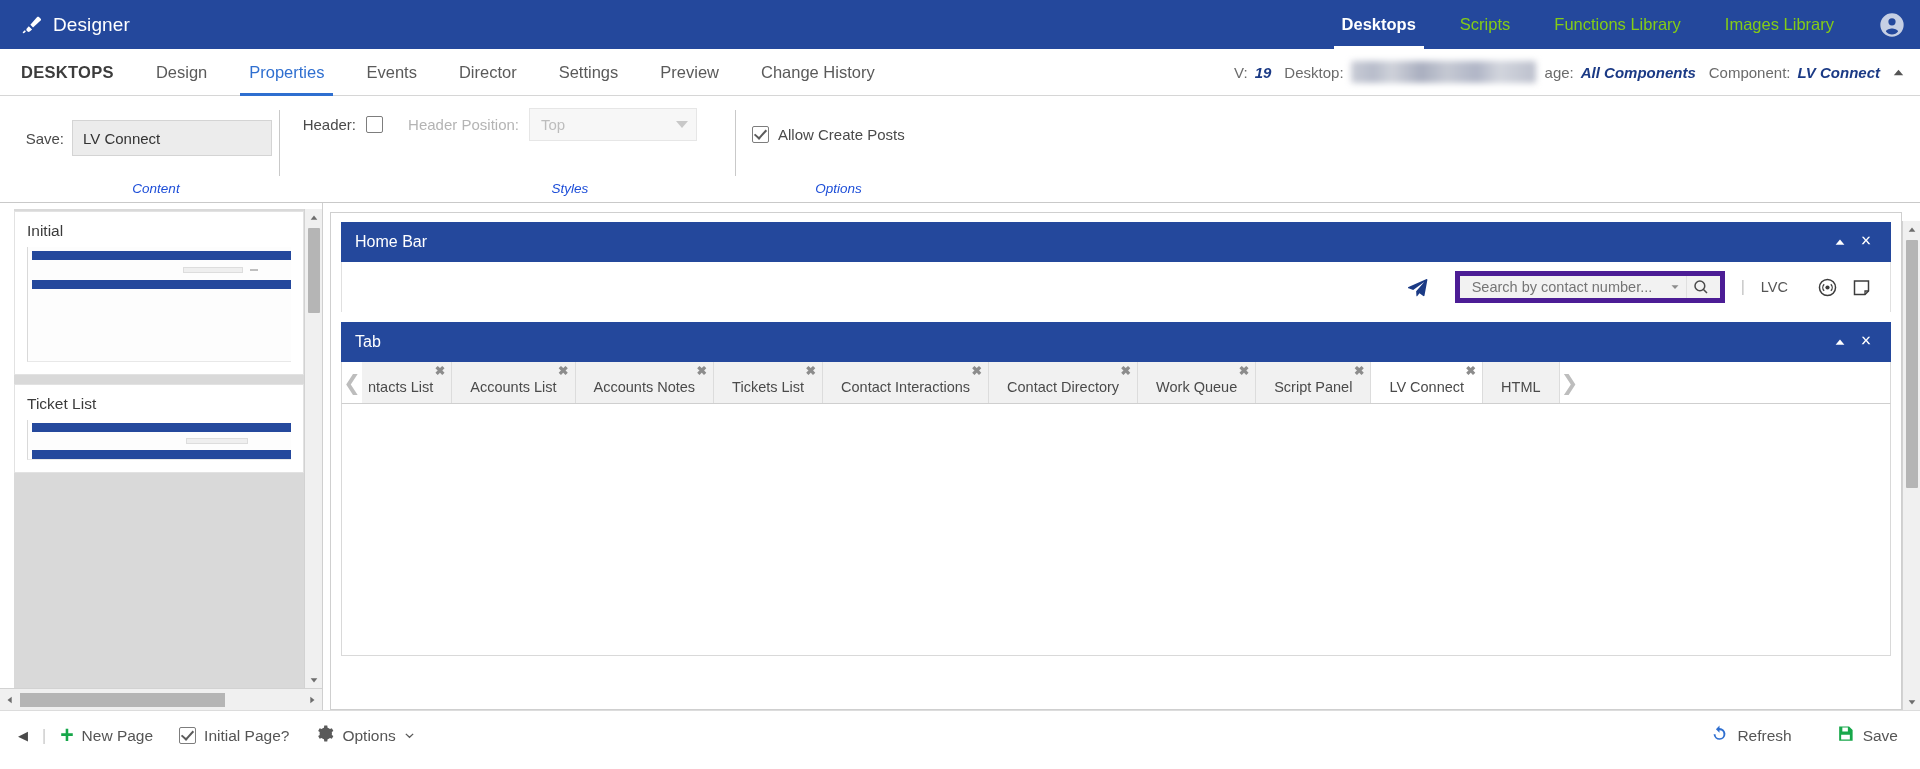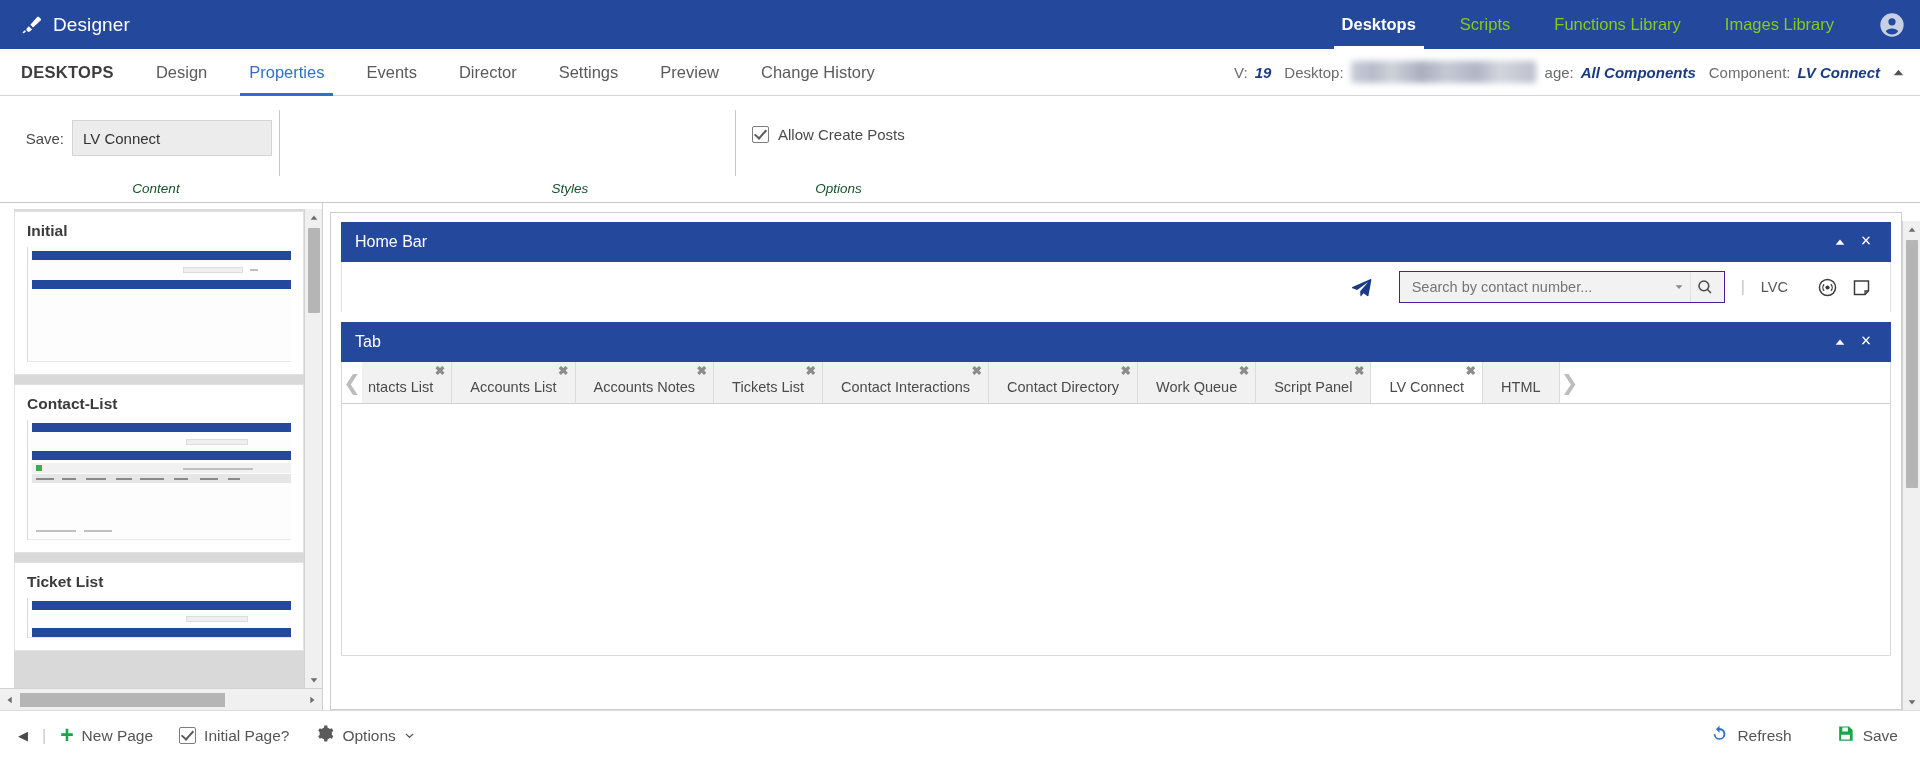--- a/index.html
+++ b/index.html
@@ -69,21 +69,21 @@
   }
 
   
   .ribbon {
     height: 107px; background: #fff; border-bottom: 1px solid #c9c9c9;
     display: flex; align-items: stretch; position: relative;
   }
   .rib-group { display: flex; flex-direction: column; position: relative; padding: 12px 0 0 0; }
   .rib-group .caption {
     position: absolute; bottom: 6px; left: 0; right: 0; text-align: center;
-    font-size: 13.5px; color: #14532d; font-style: italic;
+    font-size: 13.5px; color: #1d4ed8; font-style: italic;
   }
   .rib-sep { width: 1px; background: #c9c9c9; margin: 14px 0 26px 0; }
 
   .g-content { width: 279px; padding-left: 8px; }
   .row { display: flex; align-items: center; }
   .lbl-r { font-size: 15px; color: #4a4a4a; text-align: right; }
   .txtfield {
     background: #ececec; border: 1px solid #d4d4d4; height: 36px;
     font-size: 15px; color: #333; padding: 0 10px; display: flex; align-items: center;
   }
@@ -119,21 +119,21 @@
     background: #ffffff; padding: 6px 0 0 14px;
   }
   .pagelist-wrap { display: flex; flex: 1; min-height: 0; }
   .pagelist {
     flex: 1; overflow: hidden; background: #d9d9d9; padding-top: 2px;
   }
   .pagecard {
     background: #fff; margin: 0 0 9px 0; padding: 10px 12px 12px 12px;
     border: 1px solid #e2e2e2;
   }
-  .pagecard-title { font-size: 15.5px; font-weight: bold; color: #3b3b3b; margin-bottom: 7px; }
+  .pagecard-title { font-size: 15.5px; font-weight: normal; color: #3b3b3b; margin-bottom: 7px; }
   .thumb {
     height: 115px; background: #fdfdfd; border-left: 1px solid #d9d9d9;
     border-bottom: 1px solid #e8e8e8; position: relative; overflow: hidden;
   }
   .tb-blue { position: absolute; left: 4px; right: 0; height: 9px; background: #24489c; }
   .tb-line { position: absolute; background: #bfbfbf; height: 2px; }
   .tb-box { position: absolute; background: #efefef; border: 1px solid #ddd; }
   .tb-grey { position: absolute; background: #f1f1f1; }
   .tb-green { position: absolute; background: #3faa50; }
 
@@ -164,21 +164,21 @@
   }
   .widget-head .wh-title { flex: 1; }
   .wh-btn { width: 26px; display: flex; align-items: center; justify-content: center; cursor: pointer; }
 
   .homebar-body {
     height: 50px; background: #fff; border-left: 1px solid #e0e0e0; border-right: 1px solid #e0e0e0;
     display: flex; align-items: center; justify-content: flex-end; gap: 0; padding-right: 12px;
   }
   .send-icon { margin-right: 26px; cursor: pointer; display: flex; }
   .searchbox {
-    width: 326px; height: 32px; background: #f2f2f2; border: 1px solid #4c1d95;
+    width: 270px; height: 32px; background: #f2f2f2; border: 5px solid #4c1d95;
     display: flex; align-items: center; padding: 0 4px 0 12px;
   }
   .searchbox input {
     flex: 1; border: none; outline: none; background: transparent;
     font-size: 14.5px; color: #8a8a8a; font-family: "Liberation Sans", sans-serif;
   }
   .sb-caret { width: 22px; display: flex; align-items: center; justify-content: center; cursor: pointer; }
   .sb-mag { width: 30px; display: flex; align-items: center; justify-content: center; cursor: pointer;
             border-left: 1px solid #e0e0e0; height: 100%; }
   .vbar { color: #c3c3c3; margin: 0 16px; font-size: 16px; }
@@ -312,20 +312,29 @@
     <div class="row" style="margin-top:12px">
       <div class="lbl-r" style="width:56px;margin-right:8px">Save:</div>
       <div class="txtfield" style="width:200px">LV Connect</div>
     </div>
     <div class="caption" style="left:56px;width:200px">Content</div>
   </div>
 
   <div class="rib-sep"></div>
 
   <div class="rib-group g-styles">
+    <div class="row" style="gap:10px">
+      <div class="lbl-r" style="width:62px">Header:</div>
+      <span class="chk"></span>
+      <div class="lbl-r dis" style="width:120px;margin-left:6px">Header Position:</div>
+      <div class="selectbox">
+        <span>Top</span>
+        <span class="caret-dn"></span>
+      </div>
+    </div>
     <div class="caption" style="left:200px;width:180px">Styles</div>
   </div>
 
   <div class="rib-sep"></div>
 
   <div class="rib-group g-options">
     <div class="row" style="gap:9px;margin-top:18px">
       <span class="chk checked"></span>
       <div style="font-size:15px;color:#4a4a4a">Allow Create Posts</div>
     </div>
@@ -343,42 +352,20 @@
         <div class="pagecard">
           <div class="pagecard-title">Initial</div>
           <div class="thumb">
             <div class="tb-blue" style="top:4px;"></div>
             <div class="tb-box" style="left:155px;top:20px;width:60px;height:6px;"></div>
             <div class="tb-line" style="left:222px;top:22px;width:8px;"></div>
             <div class="tb-blue" style="top:33px;"></div>
           </div>
         </div>
 
-        <div class="pagecard">
-          <div class="pagecard-title">Contact-List</div>
-          <div class="thumb" style="height:120px">
-            <div class="tb-blue" style="top:3px;"></div>
-            <div class="tb-box" style="left:158px;top:19px;width:62px;height:6px;"></div>
-            <div class="tb-blue" style="top:31px;"></div>
-            <div class="tb-grey" style="left:4px;top:43px;right:0;height:10px;"></div>
-            <div class="tb-green" style="left:8px;top:45px;width:6px;height:6px;"></div>
-            <div class="tb-line" style="left:155px;top:48px;width:70px;"></div>
-            <div class="tb-grey" style="left:4px;top:54px;right:0;height:9px;background:#e6e6e6;"></div>
-            <div class="tb-line" style="left:8px;top:58px;width:18px;background:#8a8a8a;"></div>
-            <div class="tb-line" style="left:34px;top:58px;width:14px;background:#8a8a8a;"></div>
-            <div class="tb-line" style="left:58px;top:58px;width:20px;background:#8a8a8a;"></div>
-            <div class="tb-line" style="left:88px;top:58px;width:16px;background:#8a8a8a;"></div>
-            <div class="tb-line" style="left:112px;top:58px;width:24px;background:#8a8a8a;"></div>
-            <div class="tb-line" style="left:146px;top:58px;width:14px;background:#8a8a8a;"></div>
-            <div class="tb-line" style="left:172px;top:58px;width:18px;background:#8a8a8a;"></div>
-            <div class="tb-line" style="left:200px;top:58px;width:12px;background:#8a8a8a;"></div>
-            <div class="tb-line" style="left:8px;top:110px;width:40px;"></div>
-            <div class="tb-line" style="left:56px;top:110px;width:28px;"></div>
-          </div>
-        </div>
 
         <div class="pagecard">
           <div class="pagecard-title">Ticket List</div>
           <div class="thumb" style="height:40px">
             <div class="tb-blue" style="top:3px;"></div>
             <div class="tb-box" style="left:158px;top:18px;width:62px;height:6px;"></div>
             <div class="tb-blue" style="top:30px;"></div>
           </div>
         </div>
 

